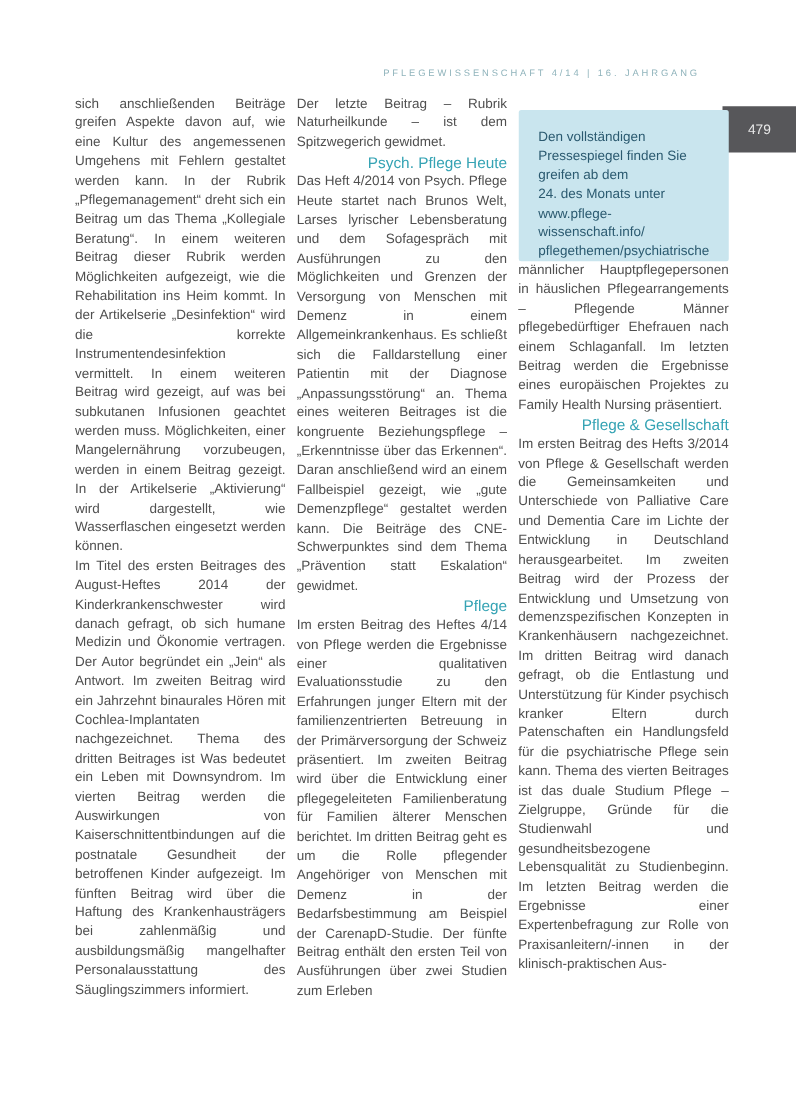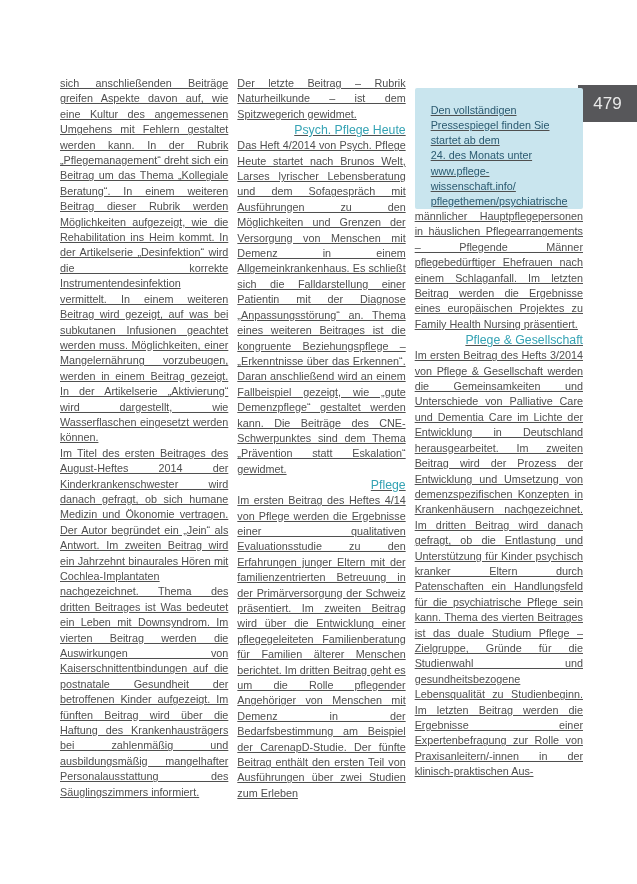--- a/index.html
+++ b/index.html
@@ -24,38 +24,37 @@
     position: absolute;
     top: 85px;
     right: 0;
     width: 59px;
     height: 37px;
     background: #57575a;
     color: #e9e9e9;
     display: flex;
     align-items: center;
     justify-content: center;
-    font-size: 17px;
+    font-size: 11px;
   }
   .cols {
     position: absolute;
     left: 60px;
     top: 76px;
     width: 523px;
     display: grid;
     grid-template-columns: 1fr 1fr 1fr;
     column-gap: 9px;
   }
   .col {
     font-size: 10.8px;
     line-height: 15.4px;
     color: #4f4f4f;
     text-align: justify;
     hyphens: auto;
-    text-decoration: underline;
     -webkit-hyphens: auto;
   }
   .col p { margin: 0; }
   .h-teal {
     color: #35a3b4;
     font-size: 12.3px;
     line-height: 16px;
   }
   .h-right { text-align: right; }
   .mt-heading-left { margin-top: 54px; }
@@ -75,20 +74,21 @@
     hyphens: none;
   }
   .infobox .url-block { margin-top: 1px; }
   .mt-after-box { margin-top: 11px; }
 </style>
 </head>
 <body>
 
 <div class="page">
 
+  <div class="journal-line">PFLEGEWISSENSCHAFT 4/14 | 16. JAHRGANG</div>
 
   <div class="page-tab">
     <span>479</span>
   </div>
 
   <div class="cols">
 
     <div class="col">
       <p>sich anschließenden Beiträge greifen Aspekte davon auf, wie eine Kultur des angemessenen Umgehens mit Fehlern gestaltet werden kann. In der Rubrik „Pflegemanagement“ dreht sich ein Beitrag um das Thema „Kollegiale Beratung“. In einem weiteren Beitrag dieser Rubrik werden Möglichkeiten aufgezeigt, wie die Rehabilitation ins Heim kommt. In der Artikelserie „Desinfektion“ wird die korrekte Instrumentendesinfektion vermittelt. In einem weiteren Beitrag wird gezeigt, auf was bei subkutanen Infusionen geachtet werden muss. Möglichkeiten, einer Mangelernährung vorzubeugen, werden in einem Beitrag gezeigt. In der Artikelserie „Aktivierung“ wird dargestellt, wie Wasserflaschen eingesetzt werden können.</p>
       <p class="mt-para">Im Titel des ersten Beitrages des August-Heftes 2014 der Kinderkrankenschwester wird danach gefragt, ob sich humane Medizin und Ökonomie vertragen. Der Autor begründet ein „Jein“ als Antwort. Im zweiten Beitrag wird ein Jahrzehnt binaurales Hören mit Cochlea-Implantaten nachgezeichnet. Thema des dritten Beitrages ist Was bedeutet ein Leben mit Downsyndrom. Im vierten Beitrag werden die Auswirkungen von Kaiserschnittentbindungen auf die postnatale Gesundheit der betroffenen Kinder aufgezeigt. Im fünften Beitrag wird über die Haftung des Krankenhausträgers bei zahlenmäßig und ausbildungsmäßig mangelhafter Personalausstattung des Säuglingszimmers informiert.</p>
@@ -99,21 +99,21 @@
       <p class="h-teal h-right mt-h1-mid">Psych. Pflege Heute</p>
       <p class="mt-para">Das Heft 4/2014 von Psych. Pflege Heute startet nach Brunos Welt, Larses lyrischer Lebensberatung und dem Sofagespräch mit Ausführungen zu den Möglichkeiten und Grenzen der Versorgung von Menschen mit Demenz in einem Allgemeinkrankenhaus. Es schließt sich die Falldarstellung einer Patientin mit der Diagnose „Anpassungsstörung“ an. Thema eines weiteren Beitrages ist die kongruente Beziehungspflege – „Erkenntnisse über das Erkennen“. Daran anschließend wird an einem Fallbeispiel gezeigt, wie „gute Demenzpflege“ gestaltet werden kann. Die Beiträge des CNE-Schwerpunktes sind dem Thema „Prävention statt Eskalation“ gewidmet.</p>
       <p class="h-teal h-right mt-h2-mid">Pflege</p>
       <p class="mt-para">Im ersten Beitrag des Heftes 4/14 von Pflege werden die Ergebnisse einer qualitativen Evaluationsstudie zu den Erfahrungen junger Eltern mit der familienzentrierten Betreuung in der Primärversorgung der Schweiz präsentiert. Im zweiten Beitrag wird über die Entwicklung einer pflegegeleiteten Familienberatung für Familien älterer Menschen berichtet. Im dritten Beitrag geht es um die Rolle pflegender Angehöriger von Menschen mit Demenz in der Bedarfsbestimmung am Beispiel der CarenapD-Studie. Der fünfte Beitrag enthält den ersten Teil von Ausführungen über zwei Studien zum Erleben</p>
     </div>
 
     <div class="col">
       <div class="infobox">
         <div>Den vollständigen</div>
         <div>Pressespiegel finden Sie</div>
-        <div>startet ab dem</div>
+        <div>greifen ab dem</div>
         <div>24. des Monats unter</div>
         <div class="url-block">
           <div>www.pflege-wissenschaft.info/</div>
           <div>pflegethemen/psychiatrische</div>
         </div>
       </div>
       <p class="mt-after-box">männlicher Hauptpflegepersonen in häuslichen Pflegearrangements – Pflegende Männer pflegebedürftiger Ehefrauen nach einem Schlaganfall. Im letzten Beitrag werden die Ergebnisse eines europäischen Projektes zu Family Health Nursing präsentiert.</p>
       <p class="h-teal h-right mt-h-right">Pflege &amp; Gesellschaft</p>
       <p class="mt-para">Im ersten Beitrag des Hefts 3/2014 von Pflege &amp; Gesellschaft werden die Gemeinsamkeiten und Unterschiede von Palliative Care und Dementia Care im Lichte der Entwicklung in Deutschland herausgearbeitet. Im zweiten Beitrag wird der Prozess der Entwicklung und Umsetzung von demenzspezifischen Konzepten in Krankenhäusern nachgezeichnet. Im dritten Beitrag wird danach gefragt, ob die Entlastung und Unterstützung für Kinder psychisch kranker Eltern durch Patenschaften ein Handlungsfeld für die psychiatrische Pflege sein kann. Thema des vierten Beitrages ist das duale Studium Pflege – Zielgruppe, Gründe für die Studienwahl und gesundheitsbezogene Lebensqualität zu Studienbeginn. Im letzten Beitrag werden die Ergebnisse einer Expertenbefragung zur Rolle von Praxisanleitern/-innen in der klinisch-praktischen Aus-</p>
     </div>

